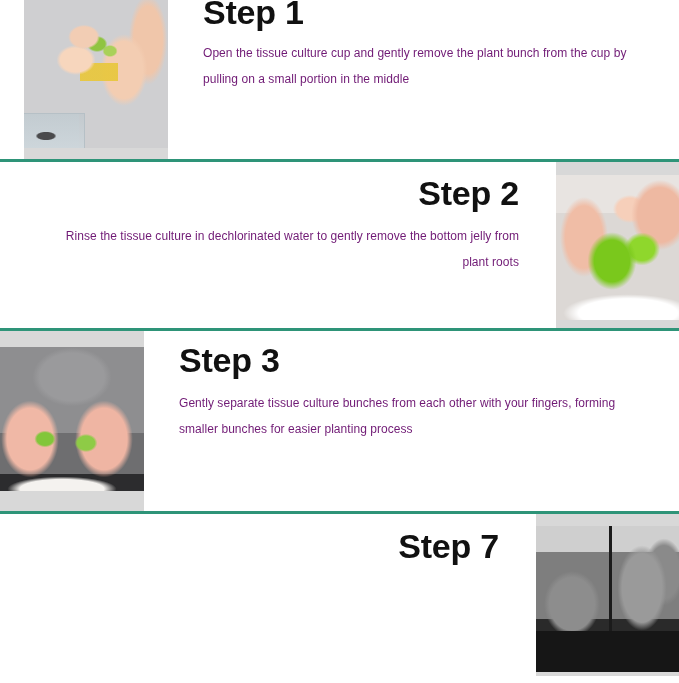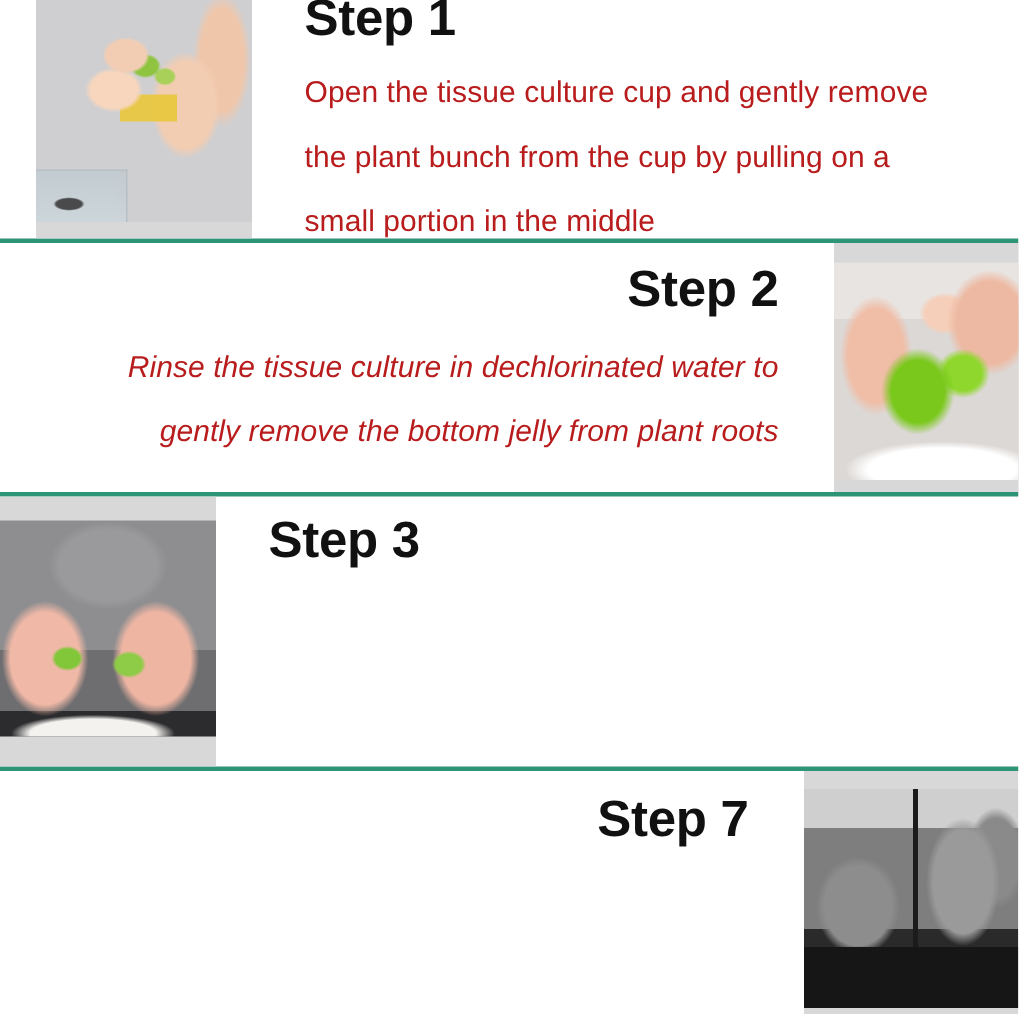--- a/index.html
+++ b/index.html
@@ -146,36 +146,36 @@
   .step-title {
     font-size: 34px;
     font-weight: bold;
     color: #111111;
     letter-spacing: -0.2px;
     line-height: 1.0;
     margin: 0;
     white-space: nowrap;
   }
   .step-body {
-    font-size: 20px;
-    color: #b91c1c;
+    font-size: 12px;
+    color: #701a75;
     line-height: 2.15;
     margin: 0;
     letter-spacing: 0.05px;
   }
 
   .align-left  { text-align: left; }
   .align-right { text-align: right; }
 
   
   .row-1 .step-title { margin-top: -5px; }
   .row-1 .step-body  { margin-top: 12px; }
 
   .row-2 .step-title { margin-top: 14px; }
-  .row-2 .step-body  { margin-top: 14px; font-style: italic; }
+  .row-2 .step-body  { margin-top: 14px; }
 
   .row-3 .step-title { margin-top: 12px; }
   .row-3 .step-body  { margin-top: 14px; }
 
   .row-4 .step-title { margin-top: 15px; }
   .row-4 .step-body  { margin-top: 16px; }
 </style>
 </head>
 <body>
 
@@ -202,20 +202,21 @@
     </div>
   </div>
   <div class="divider"></div>
 
   <div class="step-row row-3">
     <div class="photo photo-left">
       <div class="photo-inner ph3"></div>
     </div>
     <div class="text-col text-left-img">
       <div class="step-title align-left">Step 3</div>
+      <div class="step-body align-left">Gently separate tissue culture bunches from each other with your fingers, forming smaller bunches for easier planting process</div>
     </div>
   </div>
   <div class="divider"></div>
 
   <div class="step-row row-4">
     <div class="text-col text-right-img">
       <div class="step-title align-right">Step 7</div>
     </div>
     <div class="photo photo-right">
       <div class="photo-inner ph4"></div>

